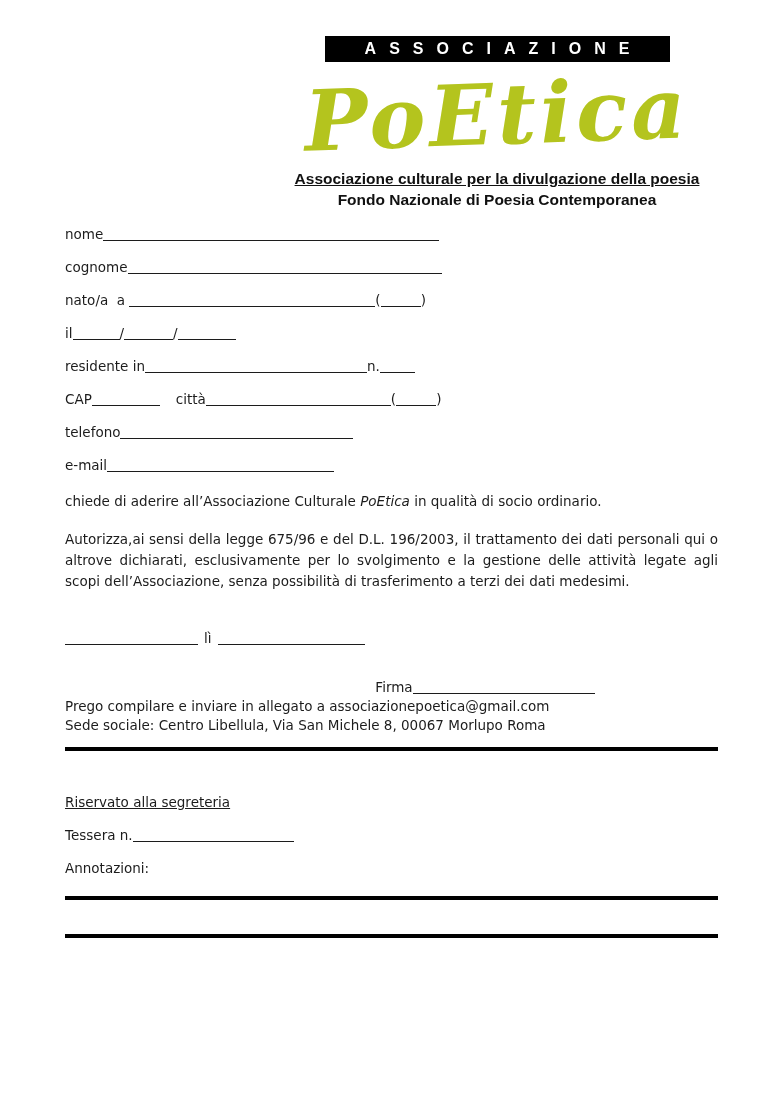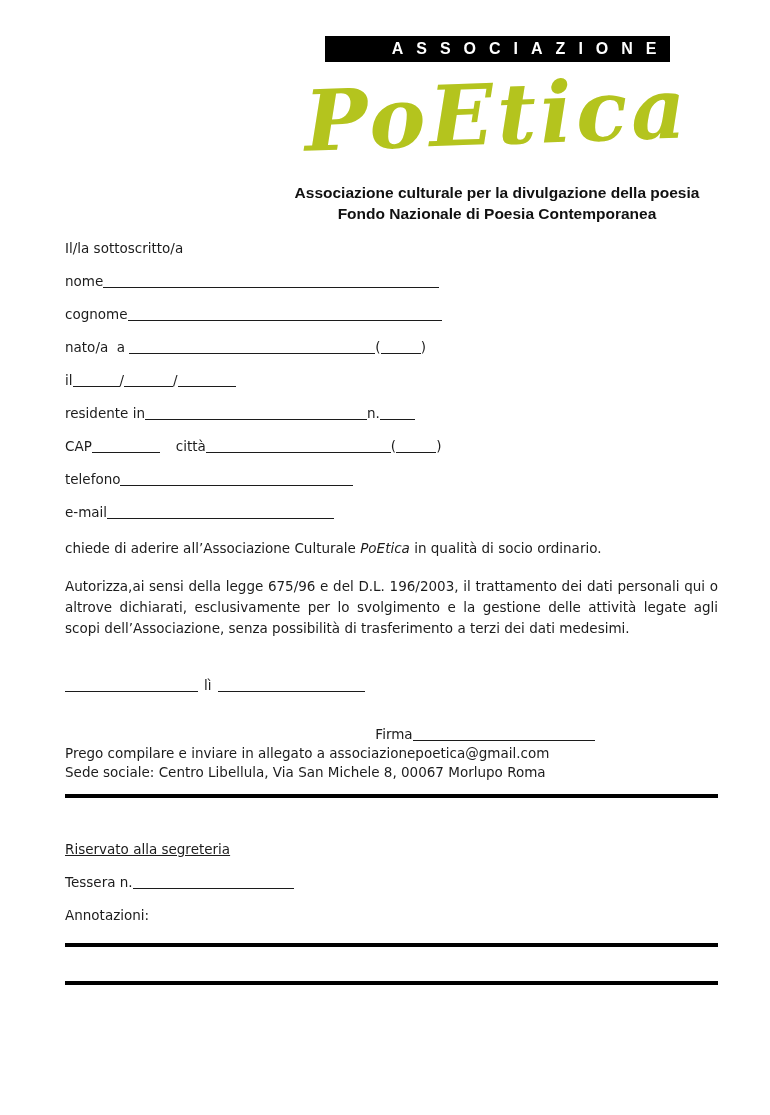--- a/index.html
+++ b/index.html
@@ -9,41 +9,41 @@
     background:#ffffff;
     font-family:"DejaVu Sans",sans-serif;
     color:#1c1c1c;
     font-size:13.5px;
     overflow:hidden;
   }
   
   .header{width:450px;margin-left:272px;padding-top:36px;text-align:center;}
   .banner{
     width:345px;height:26px;margin:0 auto;background:#000000;
-    display:flex;align-items:center;justify-content:flex-end;
+    display:flex;align-items:center;justify-content:center;
   }
   .banner span{
     color:#ffffff;
     font-family:"Liberation Sans",sans-serif;
     font-weight:bold;font-size:16px;
     letter-spacing:13px;padding-left:13px;white-space:nowrap;
   }
   .logo{
     margin-top:4px;
     font-family:"DejaVu Serif",serif;
     font-style:italic;font-weight:bold;
     font-size:84px;line-height:98px;letter-spacing:4px;
     color:#b4c41e;
     transform:rotate(-2deg);
   }
   .subtitle{
     font-family:"Liberation Sans",sans-serif;
     font-weight:bold;font-size:15.5px;line-height:21px;color:#111111;
   }
-  .subtitle.first{margin-top:18px;}
+  .subtitle.first{margin-top:4px;text-decoration:underline;}
   
   .content{padding:8px 52px 0 65px;}
   .frow{line-height:33px;height:33px;white-space:nowrap;}
   .pre{white-space:pre;}
   .blank{
     display:inline-block;
     border-bottom:1.5px solid #1c1c1c;
     height:12px;vertical-align:-2px;
   }
   .sp14{display:inline-block;width:16px;}
@@ -71,23 +71,20 @@
     <div class="banner">
       <span>ASSOCIAZIONE</span>
     </div>
     <div class="logo">PoEtica</div>
     <div class="subtitle first">Associazione culturale per la divulgazione della poesia</div>
     <div class="subtitle">Fondo Nazionale di Poesia Contemporanea</div>
   </div>
 
   <div class="content">
 
-    <div class="frow">
-      <span>Il/la sottoscritto/a</span>
-    </div>
 
     <div class="frow">
       <span>nome</span><span class="blank" style="width:336px"></span>
     </div>
 
     <div class="frow">
       <span>cognome</span><span class="blank" style="width:314px"></span>
     </div>
 
     <div class="frow">

